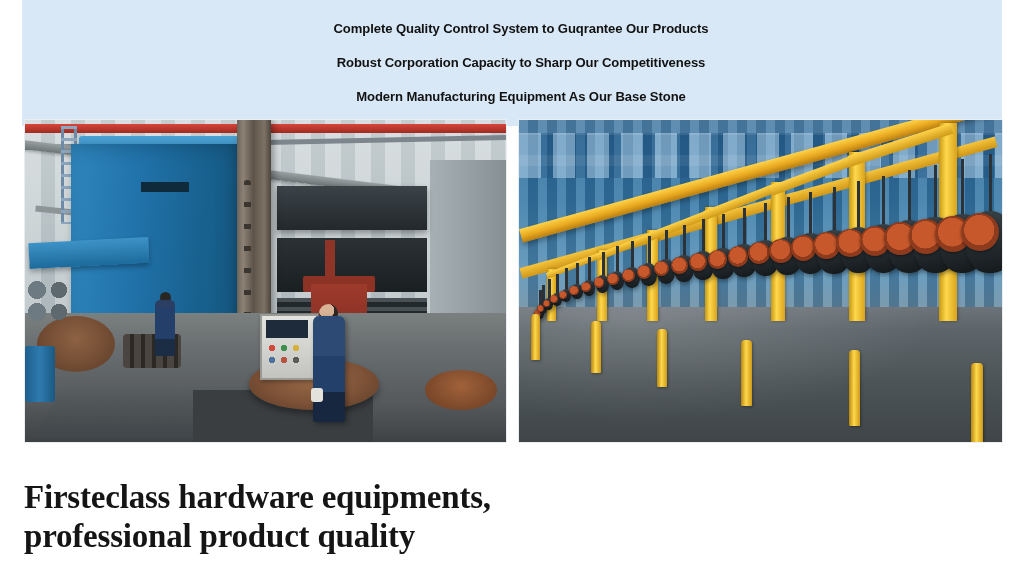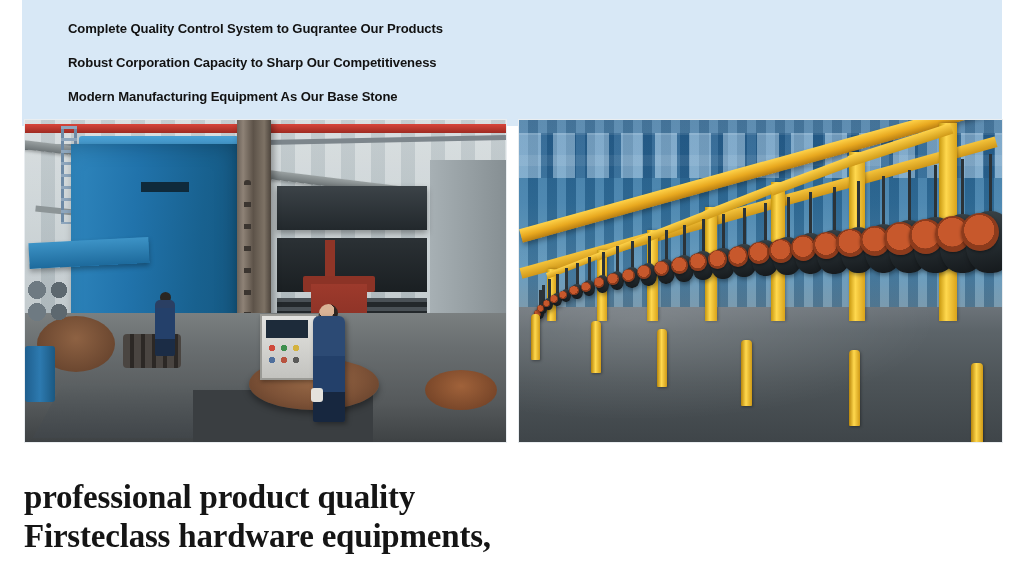--- a/index.html
+++ b/index.html
@@ -23,20 +23,21 @@
   
   .slogan-banner {
     position: absolute;
     left: 22px;
     top: 0px;
     width: 980px;
     height: 126px;
     background: #d8e8f6;
     box-sizing: border-box;
     padding: 12px 0 0 46px;
+    text-align: center;
   }
   .slogan-line {
     color: #121212;
     font-family: "Liberation Sans", sans-serif;
     font-weight: bold;
     font-size: 13.5px;
     letter-spacing: -0.1px;
     line-height: 34px;
     white-space: nowrap;
     transform: scaleX(0.97);
@@ -516,17 +517,17 @@
             <div class="mr-bollard" style="left: 222px; top: 220.32px; height: 66px; width: 10.7143px;"></div>
             <div class="mr-bollard" style="left: 330px; top: 230.04px; height: 76px; width: 11.4286px;"></div>
             <div class="mr-bollard" style="left: 452px; top: 243px; height: 84px; width: 12px;"></div>
           </div>
       </div>
     </div>
 
   </div>
 
   <div class="headline">
+    <div class="headline-line">Firsteclass hardware equipments,</div>
     <div class="headline-line">professional product quality</div>
-    <div class="headline-line">Firsteclass hardware equipments,</div>
   </div>
 
 </div>
 
 </body></html>

